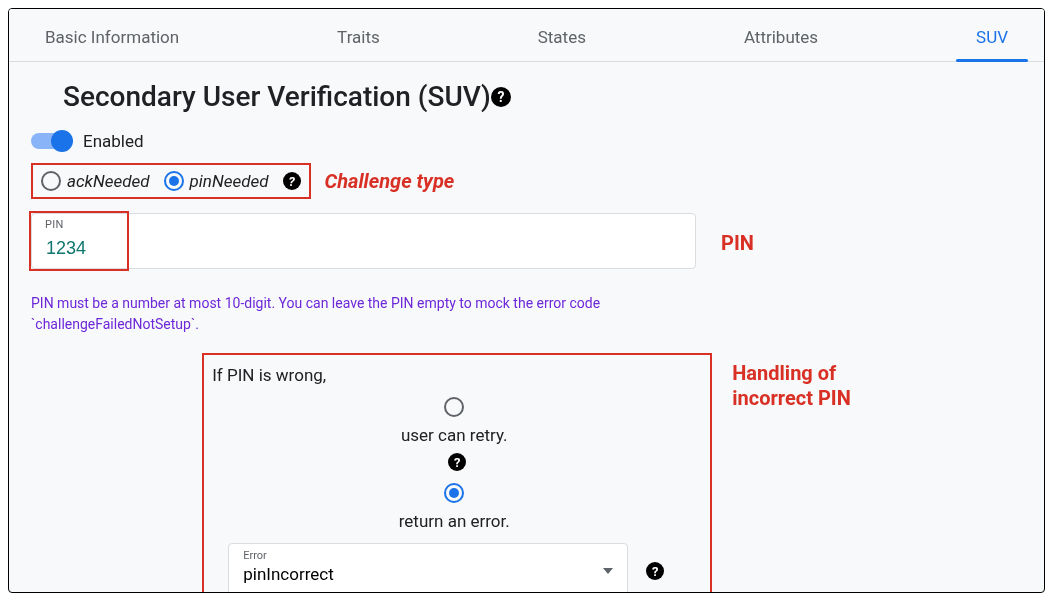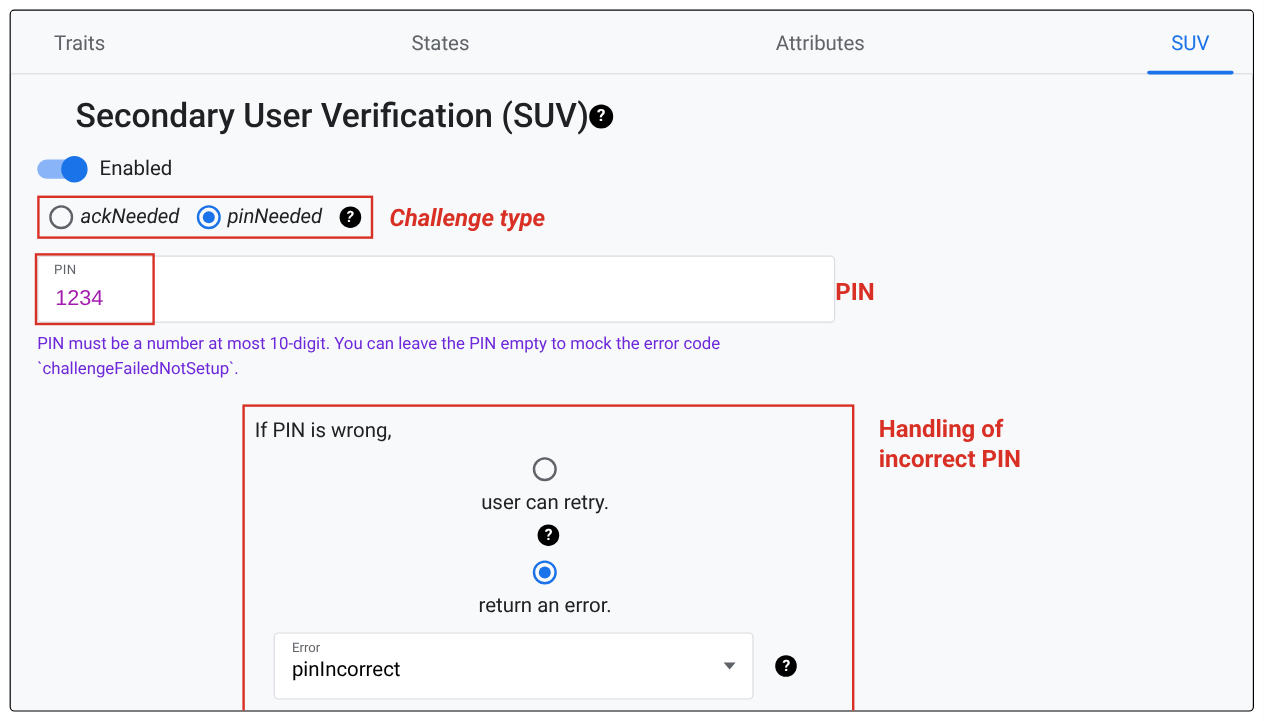--- a/index.html
+++ b/index.html
@@ -160,35 +160,36 @@
       font-size: 20px;
       font-weight: 700;
       line-height: 1.25;
     }
     .annotation-multi {
       white-space: pre-line;
     }
     .pin-section {
       display: flex;
       align-items: flex-start;
-      margin-bottom: 8px;
+      gap: 25px;
+      margin-bottom: 24px;
     }
     .pin-field-wrap {
       position: relative;
       width: 665px;
     }
     .pin-field {
       width: 100%;
       height: 56px;
       border: 1px solid #dadce0;
       border-radius: 4px;
       background: #fff;
       padding: 20px 14px 6px 14px;
       font-size: 18px;
-      color: #a21caf;
+      color: #0f766e;
       outline: none;
     }
     .pin-floating-label {
       position: absolute;
       top: 5px;
       left: 14px;
       font-size: 11px;
       color: #5f6368;
       letter-spacing: 0.3px;
     }
@@ -275,20 +276,21 @@
     .handling-annotation {
       margin-top: 8px;
     }
   </style>
 </head>
 <body>
 
 <div class="window">
 
   <div class="tabs">
+    <div class="tab">Basic Information</div>
     <div class="tab">Traits</div>
     <div class="tab">States</div>
     <div class="tab">Attributes</div>
     <div class="tab active">SUV</div>
   </div>
 
   <div class="content">
 
     <div class="title-row">
       <h1 class="page-title">Secondary User Verification (SUV)</h1>

